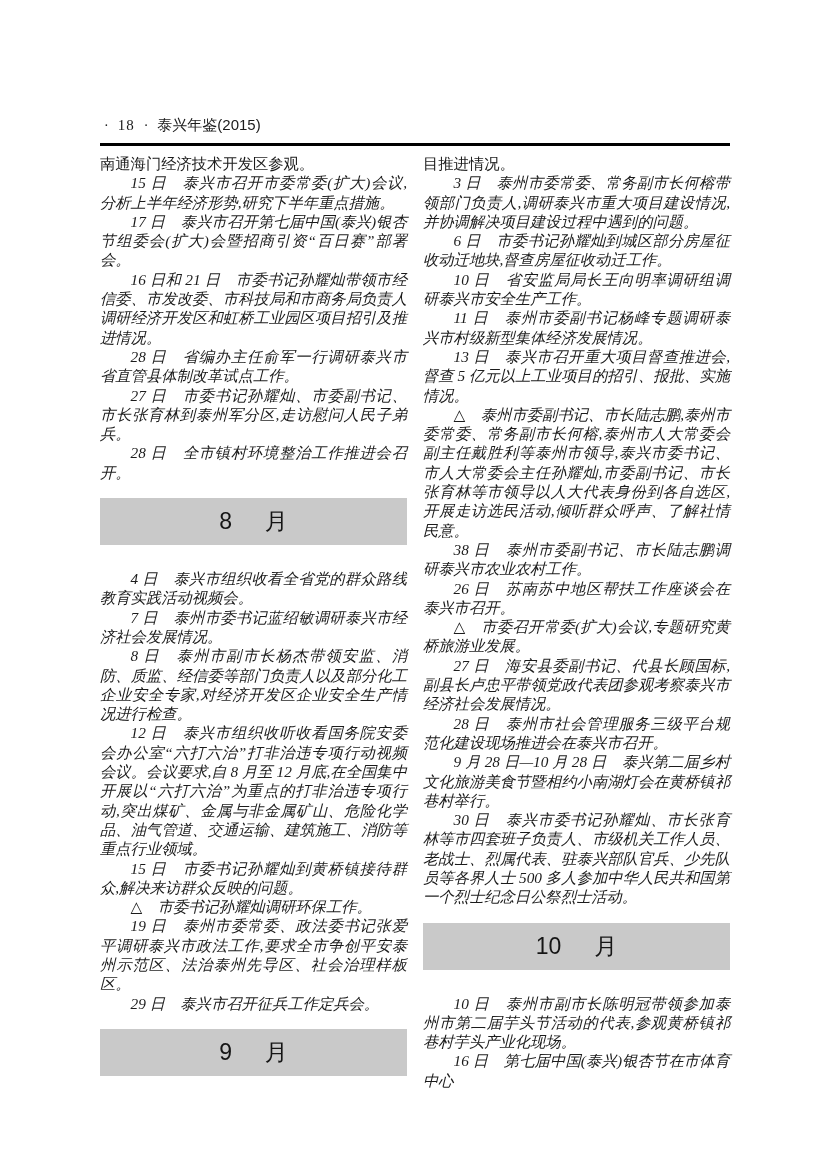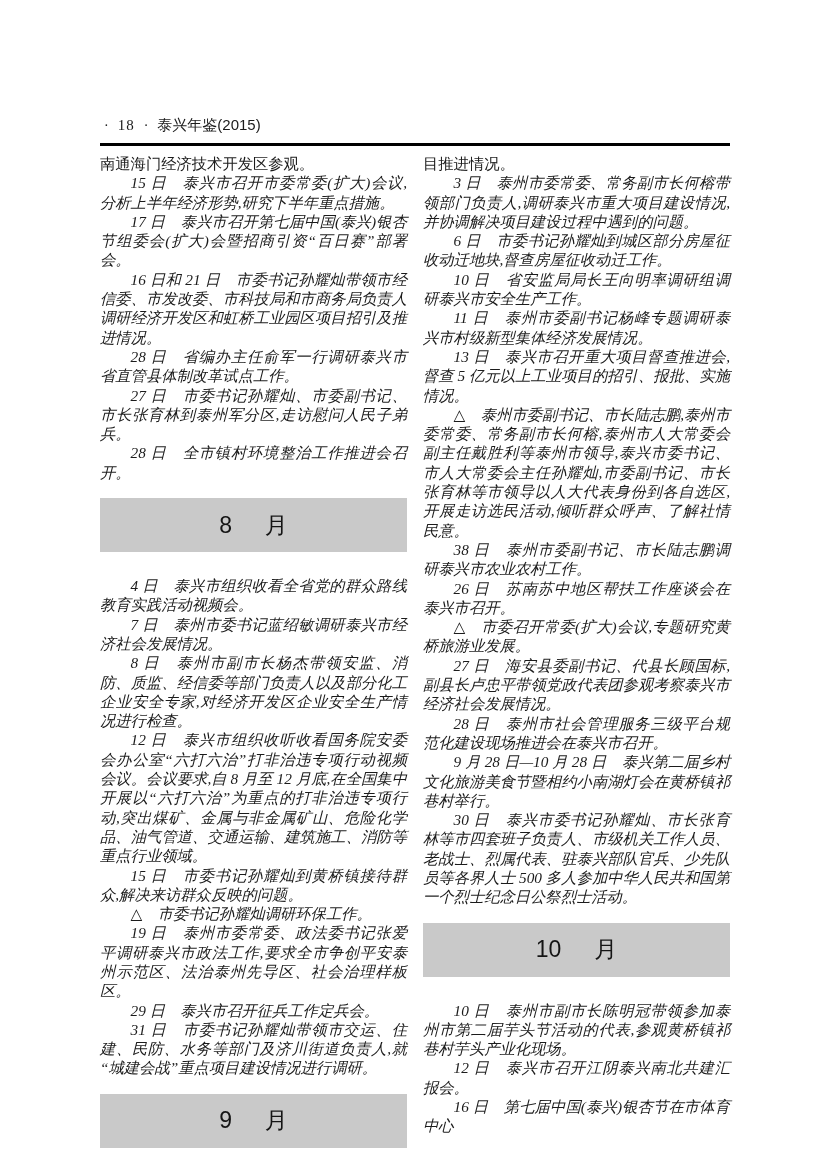--- a/index.html
+++ b/index.html
@@ -53,21 +53,21 @@
   .col p {
     margin: 0;
     font-size: 15.3px;
     line-height: 19.3px;
     text-align: justify;
     word-break: break-all;
   }
   .col p.entry { text-indent: 2em; font-style: italic; }
   .col p.cont  { text-indent: 0; }
   .month-box {
-    height: 54px;
+    height: 47px;
     margin: 16px 0 24px 0;
     background: var(--month-heading-bg);
     display: flex;
     align-items: center;
     justify-content: center;
   }
   .month-box .month-label {
     font-family: "Liberation Sans", "DejaVu Sans", sans-serif;
     font-size: 23px;
     word-spacing: 1.15em;
@@ -100,21 +100,20 @@
         <span class="month-label">8 月</span>
       </div>
       <p class="entry">4 日　泰兴市组织收看全省党的群众路线教育实践活动视频会。</p>
       <p class="entry">7 日　泰州市委书记蓝绍敏调研泰兴市经济社会发展情况。</p>
       <p class="entry">8 日　泰州市副市长杨杰带领安监、消防、质监、经信委等部门负责人以及部分化工企业安全专家,对经济开发区企业安全生产情况进行检查。</p>
       <p class="entry">12 日　泰兴市组织收听收看国务院安委会办公室“六打六治”打非治违专项行动视频会议。会议要求,自 8 月至 12 月底,在全国集中开展以“六打六治”为重点的打非治违专项行动,突出煤矿、金属与非金属矿山、危险化学品、油气管道、交通运输、建筑施工、消防等重点行业领域。</p>
       <p class="entry">15 日　市委书记孙耀灿到黄桥镇接待群众,解决来访群众反映的问题。</p>
       <p class="entry">△　市委书记孙耀灿调研环保工作。</p>
       <p class="entry">19 日　泰州市委常委、政法委书记张爱平调研泰兴市政法工作,要求全市争创平安泰州示范区、法治泰州先导区、社会治理样板区。</p>
       <p class="entry">29 日　泰兴市召开征兵工作定兵会。</p>
-      <p class="entry">31 日　市委书记孙耀灿带领市交运、住建、民防、水务等部门及济川街道负责人,就“城建会战”重点项目建设情况进行调研。</p>
       <div class="month-box">
         <span class="month-label">9 月</span>
       </div>
 
     </div>
 
     <div class="col">
       <p class="cont">目推进情况。</p>
       <p class="entry">3 日　泰州市委常委、常务副市长何榕带领部门负责人,调研泰兴市重大项目建设情况,并协调解决项目建设过程中遇到的问题。</p>
       <p class="entry">6 日　市委书记孙耀灿到城区部分房屋征收动迁地块,督查房屋征收动迁工作。</p>
@@ -126,18 +125,17 @@
       <p class="entry">26 日　苏南苏中地区帮扶工作座谈会在泰兴市召开。</p>
       <p class="entry">△　市委召开常委(扩大)会议,专题研究黄桥旅游业发展。</p>
       <p class="entry">27 日　海安县委副书记、代县长顾国标,副县长卢忠平带领党政代表团参观考察泰兴市经济社会发展情况。</p>
       <p class="entry">28 日　泰州市社会管理服务三级平台规范化建设现场推进会在泰兴市召开。</p>
       <p class="entry">9 月 28 日—10 月 28 日　泰兴第二届乡村文化旅游美食节暨相约小南湖灯会在黄桥镇祁巷村举行。</p>
       <p class="entry">30 日　泰兴市委书记孙耀灿、市长张育林等市四套班子负责人、市级机关工作人员、老战士、烈属代表、驻泰兴部队官兵、少先队员等各界人士 500 多人参加中华人民共和国第一个烈士纪念日公祭烈士活动。</p>
       <div class="month-box">
         <span class="month-label">10 月</span>
       </div>
       <p class="entry">10 日　泰州市副市长陈明冠带领参加泰州市第二届芋头节活动的代表,参观黄桥镇祁巷村芋头产业化现场。</p>
-      <p class="entry">12 日　泰兴市召开江阴泰兴南北共建汇报会。</p>
       <p class="entry">16 日　第七届中国(泰兴)银杏节在市体育中心</p>
     </div>
 
   </div>
 </div>
 
 </body></html>

